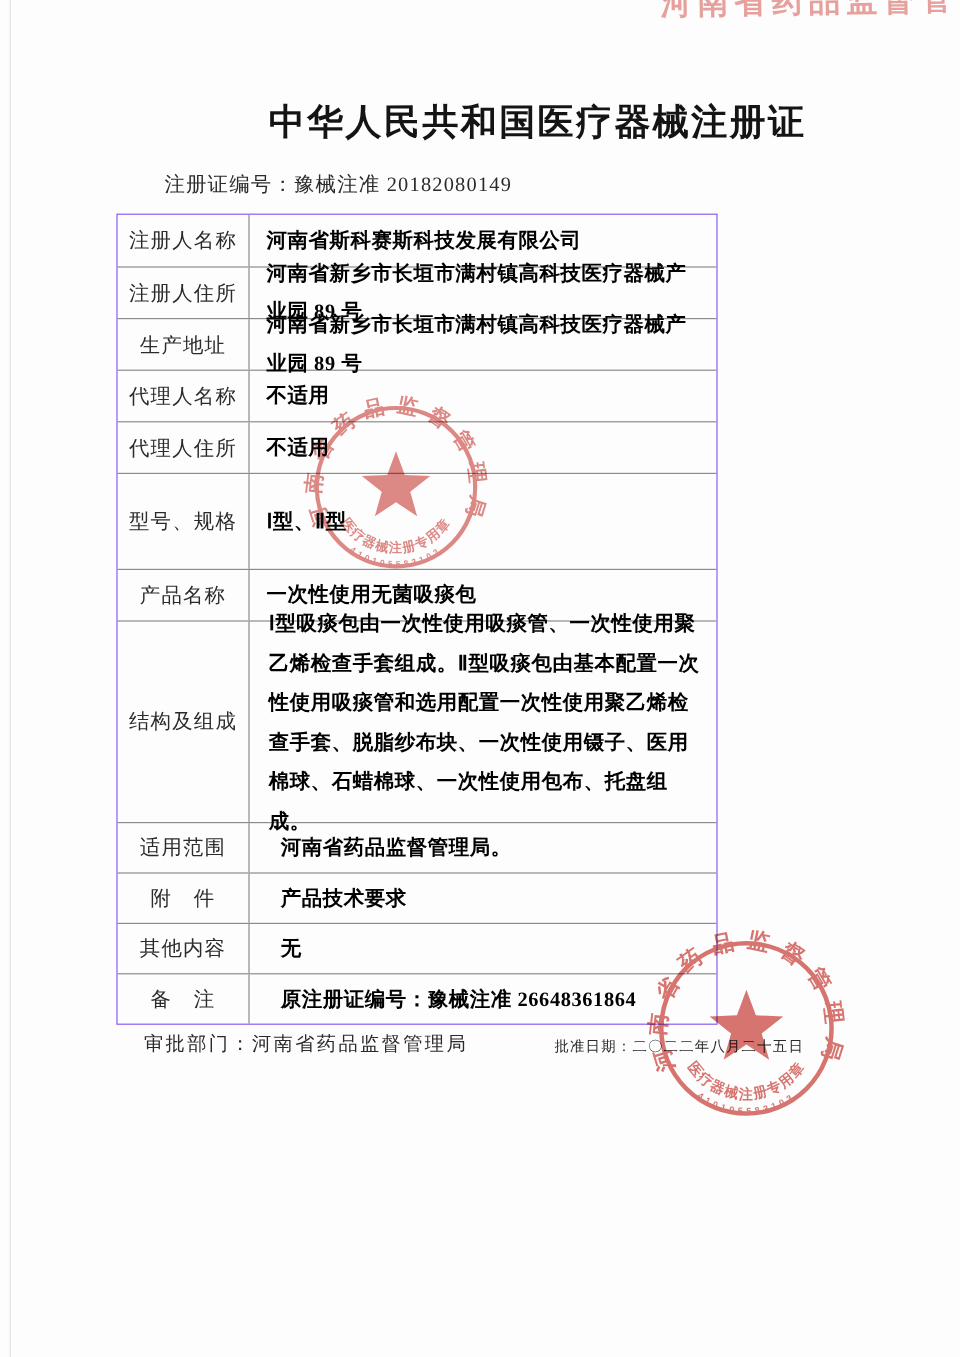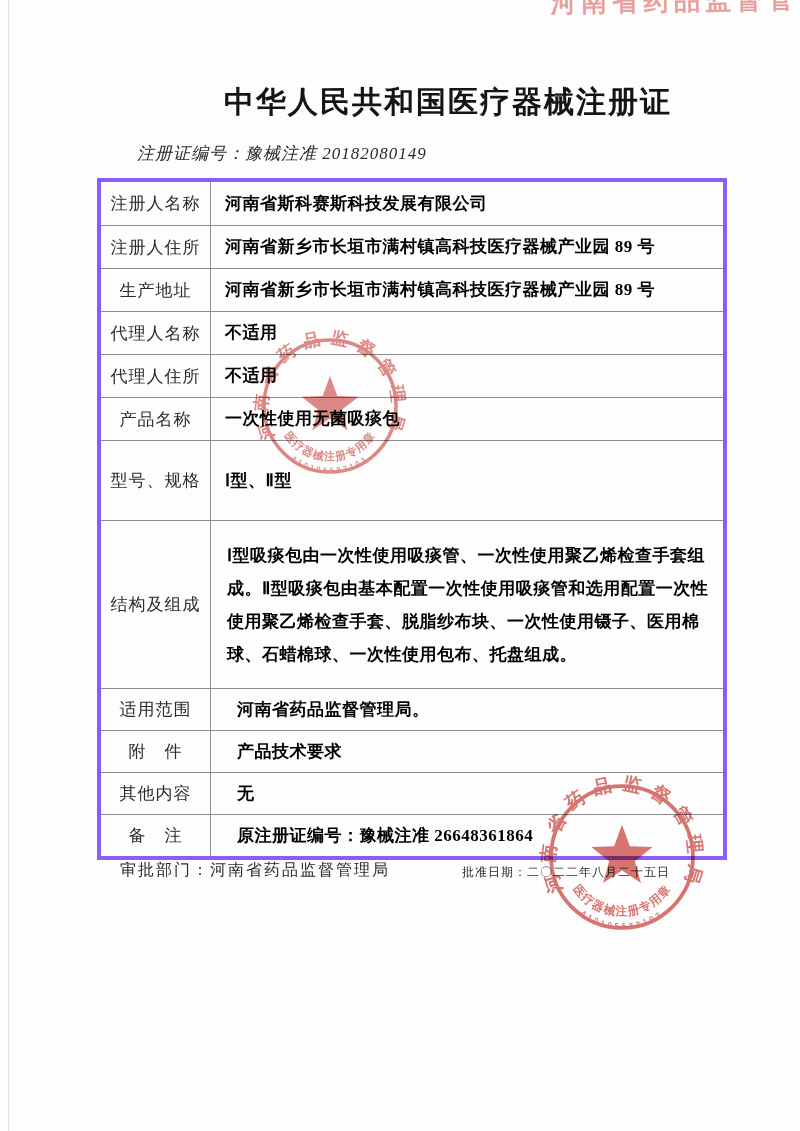--- a/index.html
+++ b/index.html
@@ -24,25 +24,24 @@
     font-weight: bold;
     font-size: 30px;
     letter-spacing: 2px;
     color: #141414;
     margin-left: 48px;
   }
   .reg-line {
     position: absolute; left: 137px; top: 142px;
     font-size: 17px; letter-spacing: 1px; color: #2a2a2a;
     white-space: nowrap;
-    font-style: italic;
   }
   .cert-table {
-    position: absolute; left: 97px; top: 178px; width: 630px;
-    border: 4px solid #8b5cf6;
+    position: absolute; left: 97px; top: 178px; width: 501px;
+    border: 1px solid #8b5cf6;
     background: transparent;
   }
   .trow { display: flex; border-top: 1px solid #8c8c8c; }
   .trow.first { border-top: none; }
   .tlabel {
     width: 110px; flex: 0 0 110px;
     border-right: 1px solid #8c8c8c;
     display: flex; align-items: center; justify-content: center;
     text-align: center;
     font-size: 17px; letter-spacing: 1px; color: #2b2b2b;
@@ -124,27 +123,27 @@
       <div class="tvalue">河南省新乡市长垣市满村镇高科技医疗器械产业园 89 号</div>
     </div>
     <div class="trow h43">
       <div class="tlabel">代理人名称</div>
       <div class="tvalue">不适用</div>
     </div>
     <div class="trow h43">
       <div class="tlabel">代理人住所</div>
       <div class="tvalue">不适用</div>
     </div>
-    <div class="trow h43">
-      <div class="tlabel">产品名称</div>
-      <div class="tvalue">一次性使用无菌吸痰包</div>
-    </div>
     <div class="trow h80">
       <div class="tlabel">型号、规格</div>
       <div class="tvalue">Ⅰ型、Ⅱ型</div>
+    </div>
+    <div class="trow h43">
+      <div class="tlabel">产品名称</div>
+      <div class="tvalue">一次性使用无菌吸痰包</div>
     </div>
     <div class="trow h168">
       <div class="tlabel">结构及组成</div>
       <div class="tvalue para">Ⅰ型吸痰包由一次性使用吸痰管、一次性使用聚乙烯检查手套组成。Ⅱ型吸痰包由基本配置一次性使用吸痰管和选用配置一次性使用聚乙烯检查手套、脱脂纱布块、一次性使用镊子、医用棉球、石蜡棉球、一次性使用包布、托盘组成。</div>
     </div>
     <div class="trow h42">
       <div class="tlabel">适用范围</div>
       <div class="tvalue">河南省药品监督管理局。</div>
     </div>
     <div class="trow h42">

